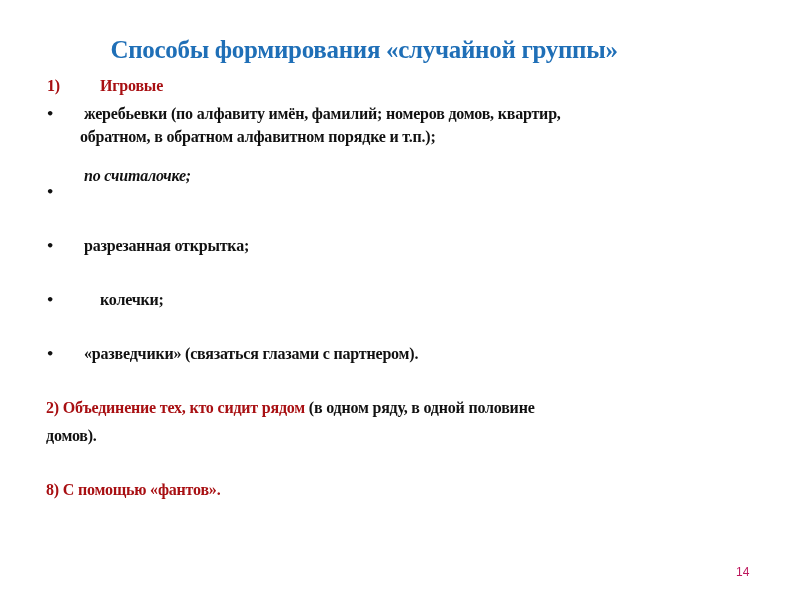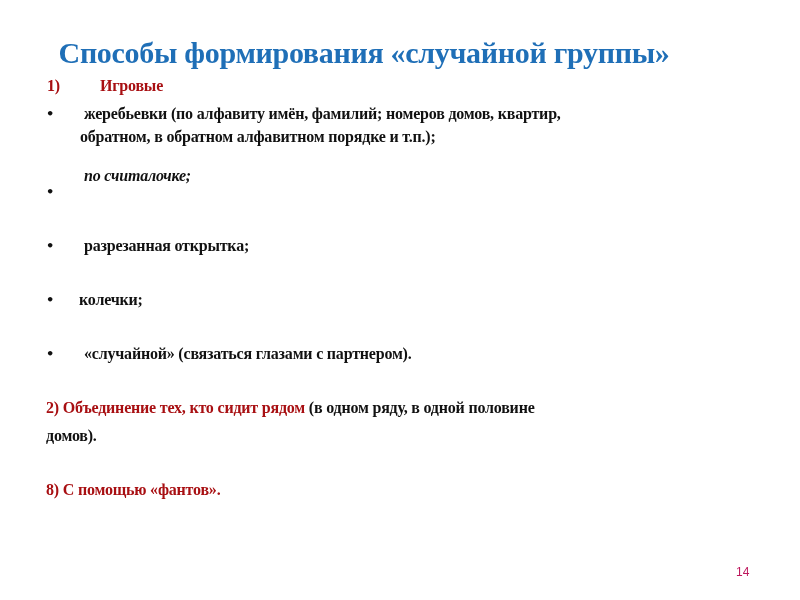--- a/index.html
+++ b/index.html
@@ -1,19 +1,19 @@
 <!DOCTYPE html>
 <html><head>
 <meta charset="utf-8">
 <style>
   html, body { margin:0; padding:0; }
   body { width:800px; height:600px; background:#ffffff; position:relative; overflow:hidden;
          font-family:"Liberation Serif", "DejaVu Serif", serif; }
   .title { position:absolute; left:0; width:728px; top:36px; text-align:center;
-           color:#1f6fb7; font-weight:bold; font-size:30px; letter-spacing:-0.3px; }
+           color:#1f6fb7; font-weight:bold; font-size:25px; letter-spacing:-0.3px; }
   .line { position:absolute; font-weight:bold; font-size:16px; color:#111; white-space:nowrap; letter-spacing:-0.2px; }
   .red { color:#a80f12; }
   .bullet { position:absolute; left:46px; font-family:"DejaVu Sans", sans-serif; font-size:13px; }
   .page-num { position:absolute; left:736px; top:565px; font-family:"Liberation Sans", sans-serif;
               font-size:12px; color:#be185d; }
 </style>
 </head>
 <body>
 
 <div data-name="slide">
@@ -37,26 +37,26 @@
       <div class="line" style="top:167px;left:84px;font-style:italic;" data-name="bullet-text-line">по считалочке;</div>
     </div>
 
     <div data-name="bullet-item">
       <span class="line bullet" style="top:238px;" data-name="bullet-icon">•</span>
       <div class="line" style="top:237px;left:84px;text-align:center;" data-name="bullet-text-line">разрезанная открытка;</div>
     </div>
 
     <div data-name="bullet-item">
       <span class="line bullet" style="top:292px;" data-name="bullet-icon">•</span>
-      <div class="line" style="top:291px;left:79px;" data-name="bullet-text-line">колечки;</div>
+      <div class="line" style="top:291px;left:100px;" data-name="bullet-text-line">колечки;</div>
     </div>
 
     <div data-name="bullet-item">
       <span class="line bullet" style="top:346px;" data-name="bullet-icon">•</span>
-      <div class="line" style="top:345px;left:84px;" data-name="bullet-text-line">«случайной» (связаться глазами с партнером).</div>
+      <div class="line" style="top:345px;left:84px;" data-name="bullet-text-line">«разведчики» (связаться глазами с партнером).</div>
     </div>
   </div>
 
   <div data-name="section-2">
     <div class="line" style="top:399px;left:46px;" data-name="section-2-line-1">
       <span class="red" data-name="section-2-highlight">2) Объединение тех, кто сидит рядом</span><span data-name="section-2-rest"> (в одном ряду, в одной половине</span>
     </div>
     <div class="line" style="top:427px;left:46px;" data-name="section-2-line-2">домов).</div>
   </div>
 

